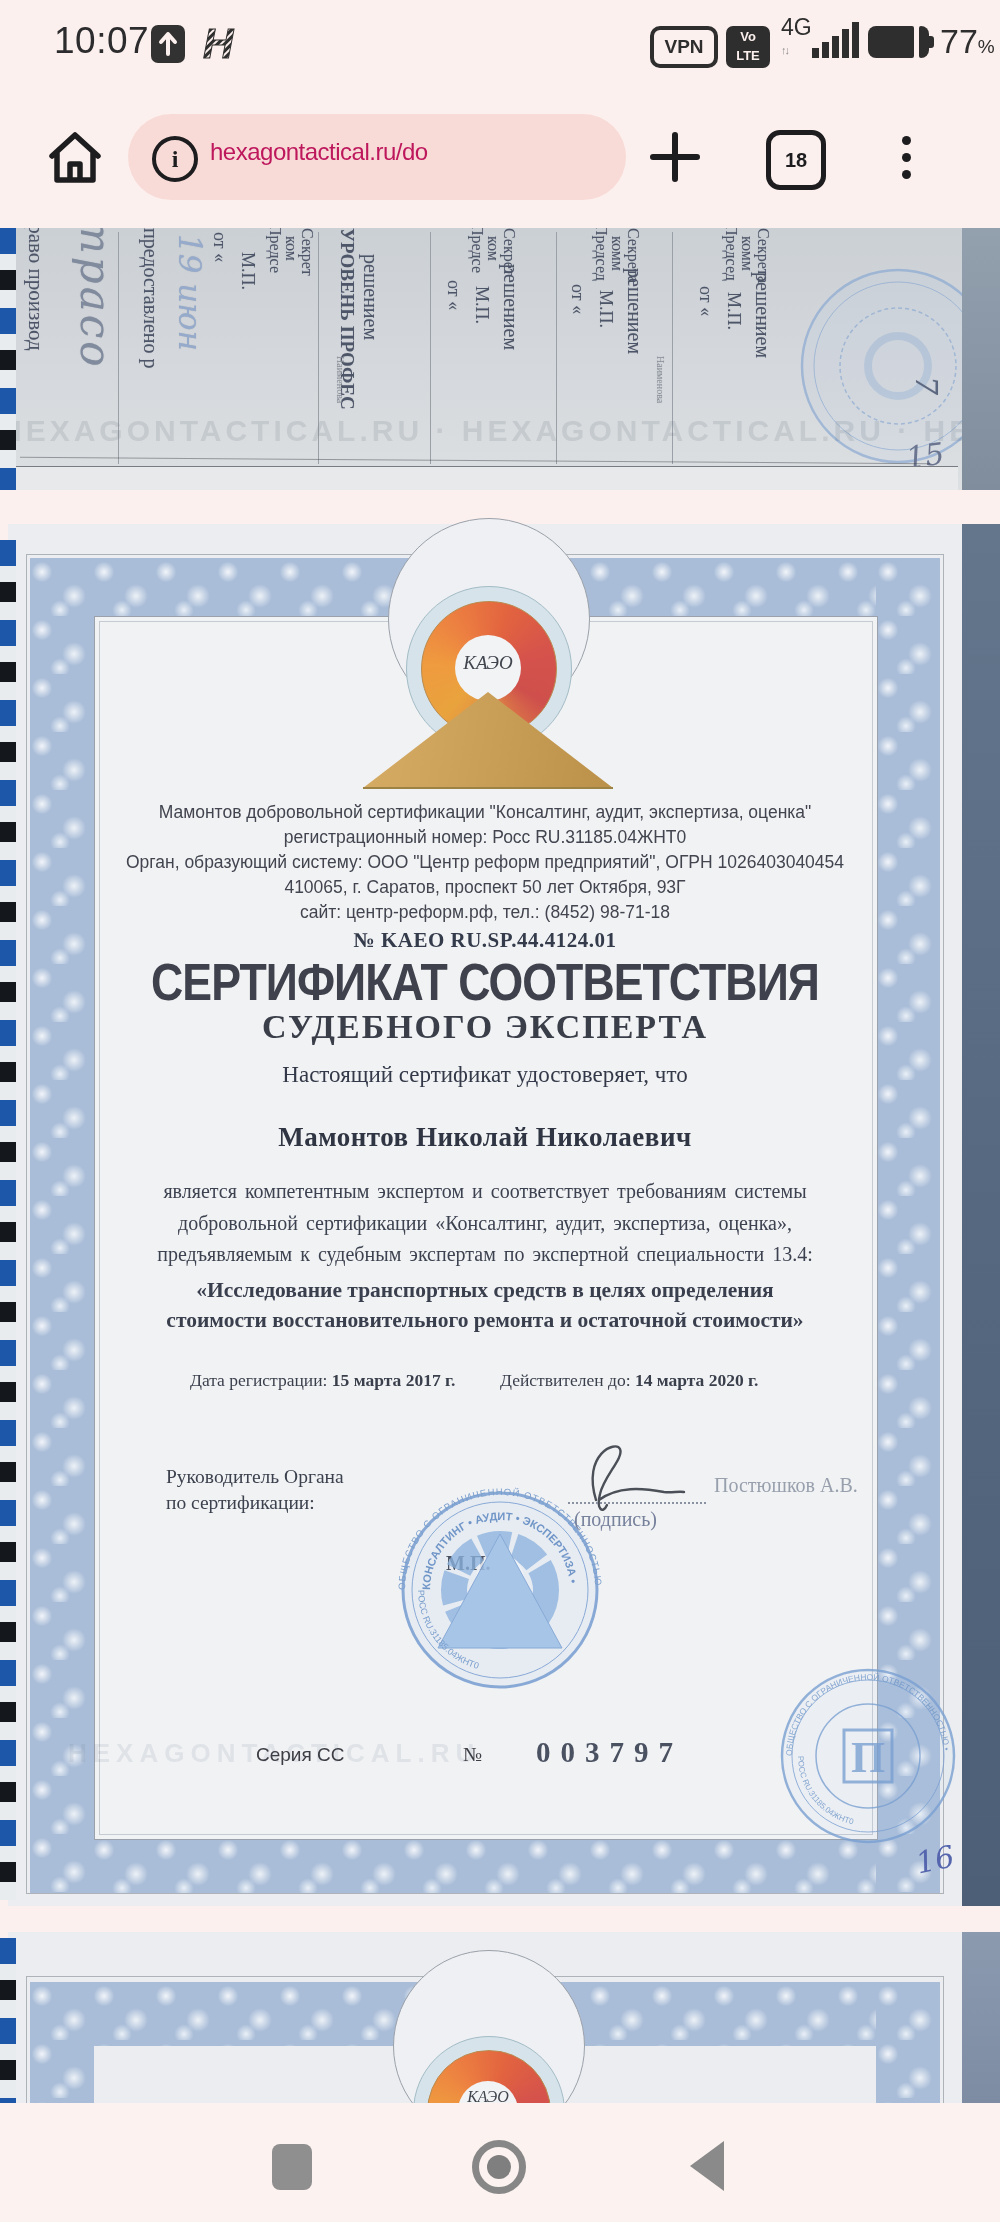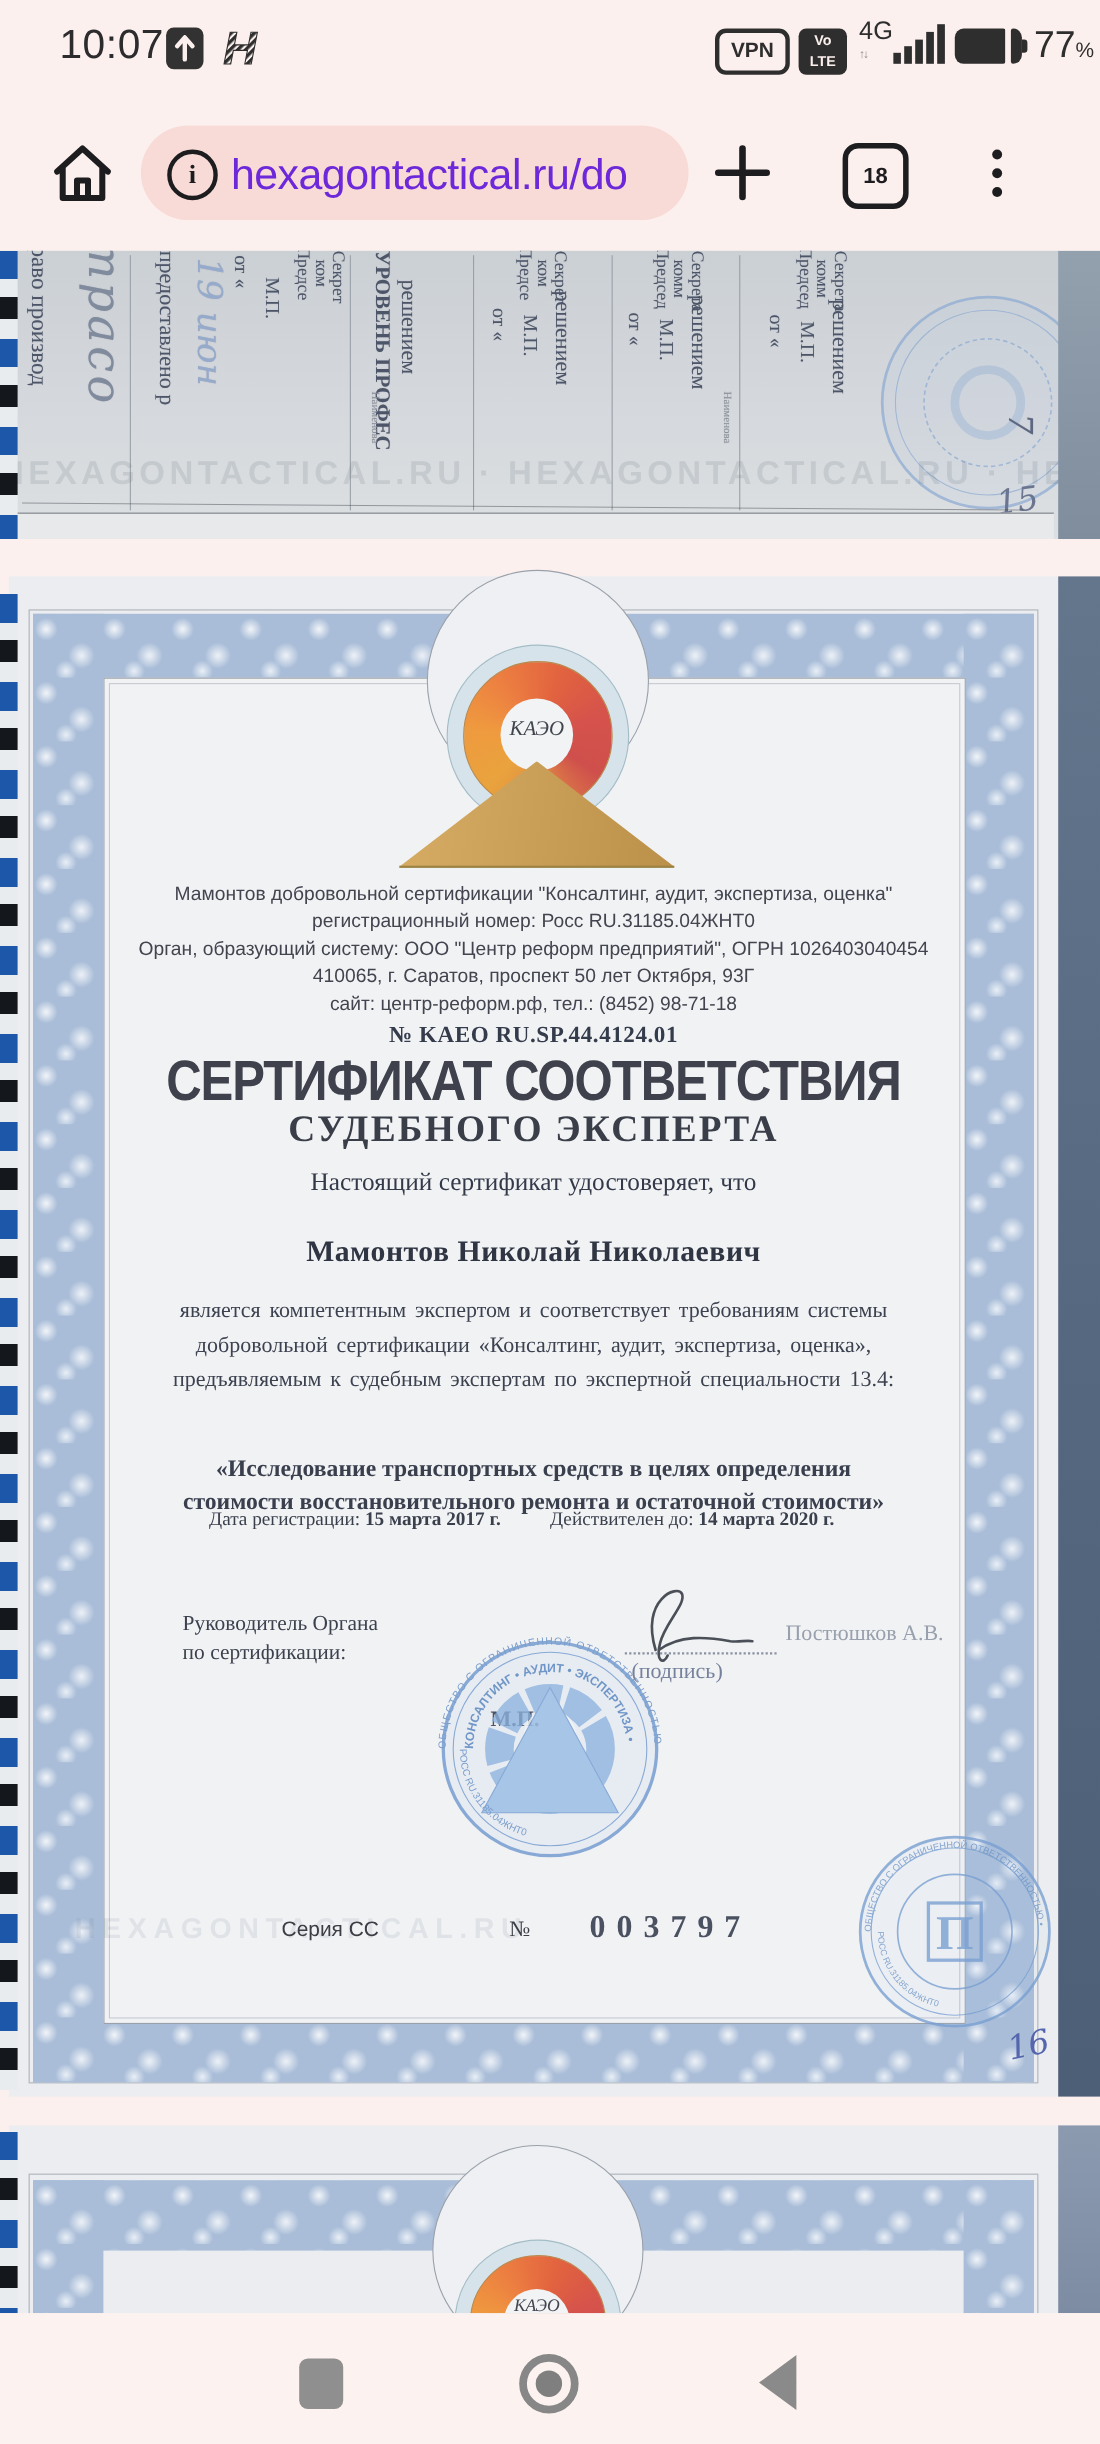--- a/index.html
+++ b/index.html
@@ -22,21 +22,21 @@
   .batt-body{left:868px;top:26px;width:46px;height:32px;background:#2e2e2e;border-radius:8px 2px 2px 8px;}
   .batt-gap{left:914px;top:26px;width:5px;height:32px;background:#fcf0ee;}
   .batt-tip{left:919px;top:26px;width:10px;height:32px;background:#2e2e2e;border-radius:2px 8px 8px 2px;}
   .batt-nub{left:929px;top:36px;width:5px;height:12px;background:#2e2e2e;border-radius:0 3px 3px 0;}
   .pct{left:940px;top:22px;font-size:34px;color:#2e2e2e;}
   .pct small{font-size:19px;}
   
   .pill{left:128px;top:114px;width:498px;height:86px;border-radius:43px;background:#f8dbd7;}
   .info-cir{left:152px;top:136px;width:38px;height:38px;border:4px solid #1d1d1f;border-radius:50%;
      text-align:center;line-height:38px;font-size:24px;font-weight:bold;font-family:"Liberation Serif",serif;color:#1d1d1f;}
-  .url{left:210px;top:138px;font-size:39px;color:#6d28d9;letter-spacing:-.5px;}
+  .url{left:210px;top:138px;font-size:24px;color:#be185d;letter-spacing:-.5px;}
   .tabbox{left:766px;top:130px;width:50px;height:50px;border:5px solid #1d1d1f;border-radius:14px;
      text-align:center;line-height:50px;font-size:20px;font-weight:bold;color:#1d1d1f;}
   .kebab i{display:block;width:9px;height:9px;border-radius:50%;background:#1d1d1f;margin:8px auto;}
   
   .doc1{left:0;top:228px;width:1000px;height:262px;overflow:hidden;
         background:linear-gradient(180deg,#cbd0d5,#d5d8dc 55%,#dde0e2);}
   .doc1 .vt{text-shadow:0 0 1px rgba(70,80,100,.25);}
   .vline{position:absolute;width:1px;background:#9aa0a8;}
   .tiny{font-size:10px;color:#8a8f99;}
   .watermark{font-weight:bold;color:rgba(90,98,112,.15);letter-spacing:4px;font-size:30px;white-space:nowrap;}
@@ -54,21 +54,21 @@
   .inner2{position:absolute;left:4px;top:4px;right:4px;bottom:4px;border:1px solid #c6cad1;}
   .arch{border-radius:50%;background:#eef0f3;border:1px solid #9ba1aa;}
   .ctr{text-align:center;}
   .info-line{font-size:17.5px;line-height:25px;color:#42454f;}
   .num-line{font-size:21px;font-weight:bold;color:#343b4b;letter-spacing:.5px;}
   .title1{font-size:47px;font-weight:bold;color:#3f424c;transform:scale(.95,1.1);letter-spacing:-1px;}
   .title2{font-size:34px;font-weight:bold;color:#3a3e49;letter-spacing:2px;font-family:"Liberation Serif",serif;}
   .intro{font-size:23px;color:#333948;font-family:"Liberation Serif",serif;}
   .holder{font-size:27px;font-weight:bold;color:#2f3542;font-family:"Liberation Serif",serif;letter-spacing:.5px;}
   .bodyl{font-size:20px;color:#3d4250;font-family:"Liberation Serif",serif;word-spacing:3px;}
-  .specl{font-size:21.5px;font-weight:bold;color:#3a3f4e;font-family:"Liberation Serif",serif;margin-top:45px;}
+  .specl{font-size:21.5px;font-weight:bold;color:#3a3f4e;font-family:"Liberation Serif",serif;}
   .datel{font-size:17.5px;color:#3a3f4c;font-family:"Liberation Serif",serif;}
   .headl{font-size:19.5px;color:#3c414e;font-family:"Liberation Serif",serif;}
   .mp{font-size:20px;font-weight:bold;color:#3e434e;font-family:"Liberation Serif",serif;}
   .sigcap{font-size:20px;color:#76819c;font-family:"Liberation Serif",serif;}
   .signame{font-size:20px;color:#98a0ad;font-family:"Liberation Serif",serif;}
   .series{font-size:19px;color:#3c3e45;}
   .serial{font-size:29px;font-weight:600;letter-spacing:10px;color:#4a5161;font-family:"Liberation Serif",serif;}
   .hand16{font-size:30px;color:#5566ae;transform:rotate(-12deg);}
   
   .nav{left:0;top:2103px;width:1000px;height:119px;background:#fcf2f0;}

